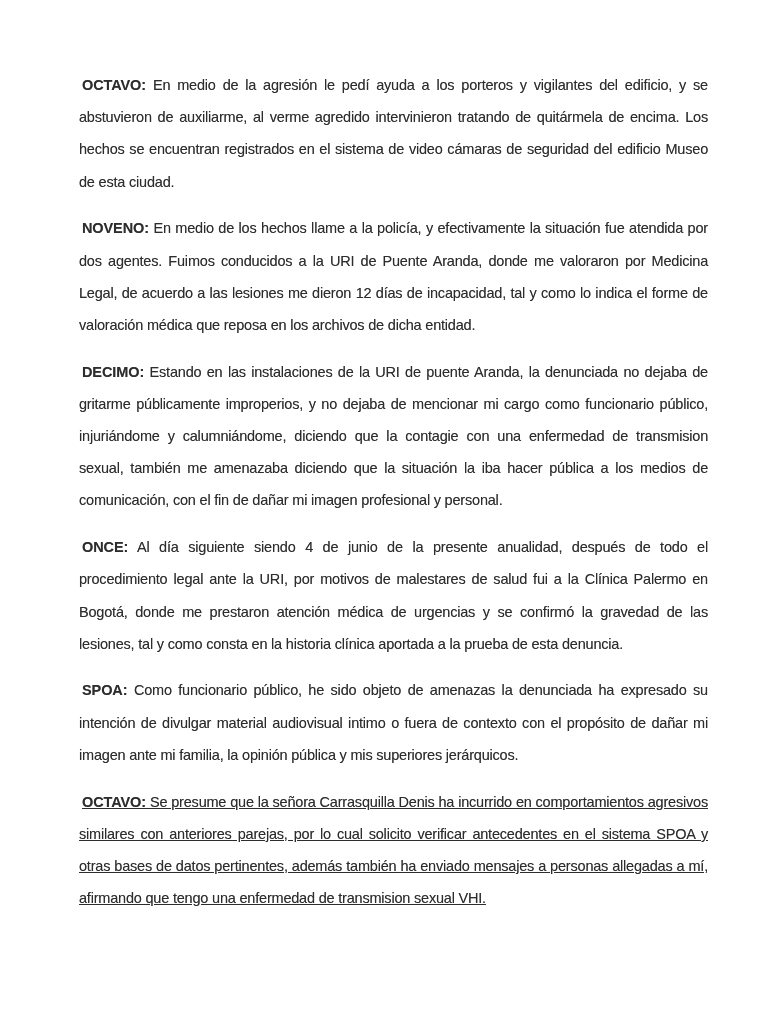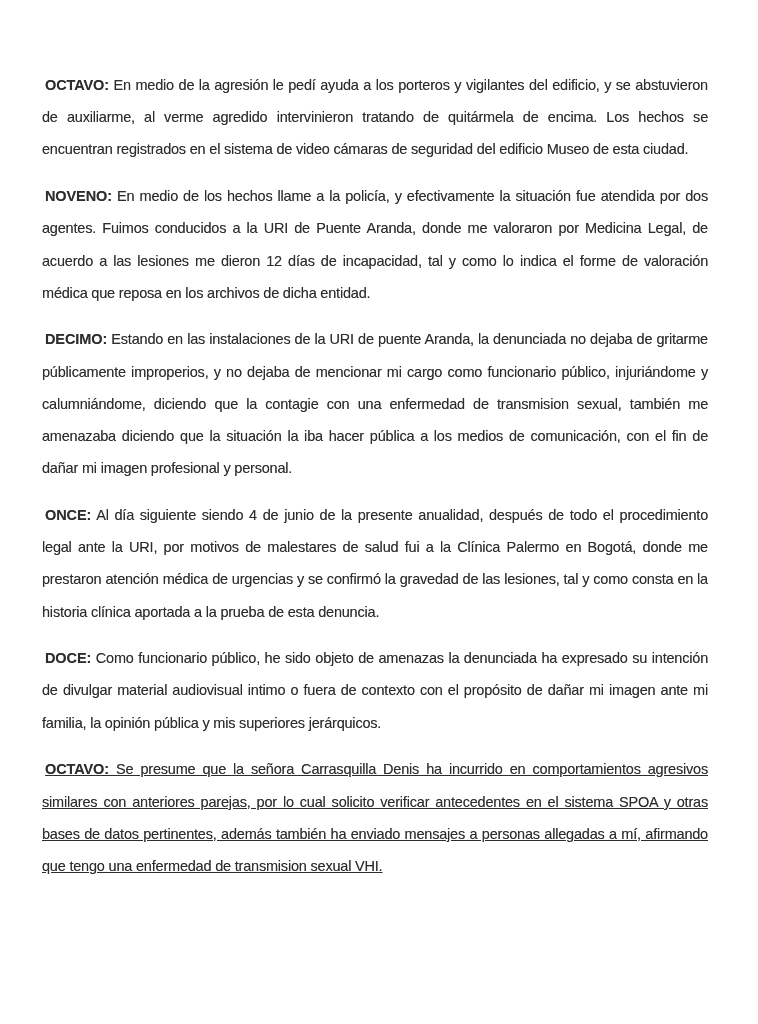--- a/index.html
+++ b/index.html
@@ -14,21 +14,21 @@
     height: 1024px;
     background: #ffffff;
   }
   .doc-page {
     box-sizing: border-box;
     position: absolute;
     top: 0;
     left: 0;
     width: 758px;
     height: 916px;
-    padding: 69px 50px 0 42px;
+    padding: 69px 50px 0 79px;
     background: #ffffff;
   }
   .para {
     margin: 0 0 14.5px 0;
     font-family: "Liberation Sans", "DejaVu Sans", sans-serif;
     font-size: 14.5px;
     line-height: 32.2px;
     letter-spacing: -0.2px;
     color: #2d2d2d;
     text-align: justify;
@@ -51,18 +51,18 @@
   <div class="doc-page">
 
     <p class="para"><strong class="para-label">OCTAVO:</strong> <span>En medio de la agresión le pedí ayuda a los porteros y vigilantes del edificio, y se abstuvieron de auxiliarme, al verme agredido intervinieron tratando de quitármela de encima. Los hechos se encuentran registrados en el sistema de video cámaras de seguridad del edificio Museo de esta ciudad.</span></p>
 
     <p class="para"><strong class="para-label">NOVENO:</strong> <span>En medio de los hechos llame a la policía, y efectivamente la situación fue atendida por dos agentes. Fuimos conducidos a la URI de Puente Aranda, donde me valoraron por Medicina Legal, de acuerdo a las lesiones me dieron 12 días de incapacidad, tal y como lo indica el forme de valoración médica que reposa en los archivos de dicha entidad.</span></p>
 
     <p class="para"><strong class="para-label">DECIMO:</strong> <span>Estando en las instalaciones de la URI de puente Aranda, la denunciada no dejaba de gritarme públicamente improperios, y no dejaba de mencionar mi cargo como funcionario público, injuriándome y calumniándome, diciendo que la contagie con una enfermedad de transmision sexual, también me amenazaba diciendo que la situación la iba hacer pública a los medios de comunicación, con el fin de dañar mi imagen profesional y personal.</span></p>
 
     <p class="para"><strong class="para-label">ONCE:</strong> <span>Al día siguiente siendo 4 de junio de la presente anualidad, después de todo el procedimiento legal ante la URI, por motivos de malestares de salud fui a la Clínica Palermo en Bogotá, donde me prestaron atención médica de urgencias y se confirmó la gravedad de las lesiones, tal y como consta en la historia clínica aportada a la prueba de esta denuncia.</span></p>
 
-    <p class="para"><strong class="para-label">DOCE:</strong> <span>Como funcionario público, he sido objeto de amenazas la denunciada ha expresado su intención de divulgar material audiovisual intimo o fuera de contexto con el propósito de dañar mi imagen ante mi familia, la opinión pública y mis superiores jerárquicos.</span></p>
+    <p class="para"><strong class="para-label">SPOA:</strong> <span>Como funcionario público, he sido objeto de amenazas la denunciada ha expresado su intención de divulgar material audiovisual intimo o fuera de contexto con el propósito de dañar mi imagen ante mi familia, la opinión pública y mis superiores jerárquicos.</span></p>
 
     <p class="para"><strong class="para-label">OCTAVO:</strong> <span>Se presume que la señora Carrasquilla Denis ha incurrido en comportamientos agresivos similares con anteriores parejas, por lo cual solicito verificar antecedentes en el sistema SPOA y otras bases de datos pertinentes, además también ha enviado mensajes a personas allegadas a mí, afirmando que tengo una enfermedad de transmision sexual VHI.</span></p>
 
   </div>
 </div>
 
 </body></html>

